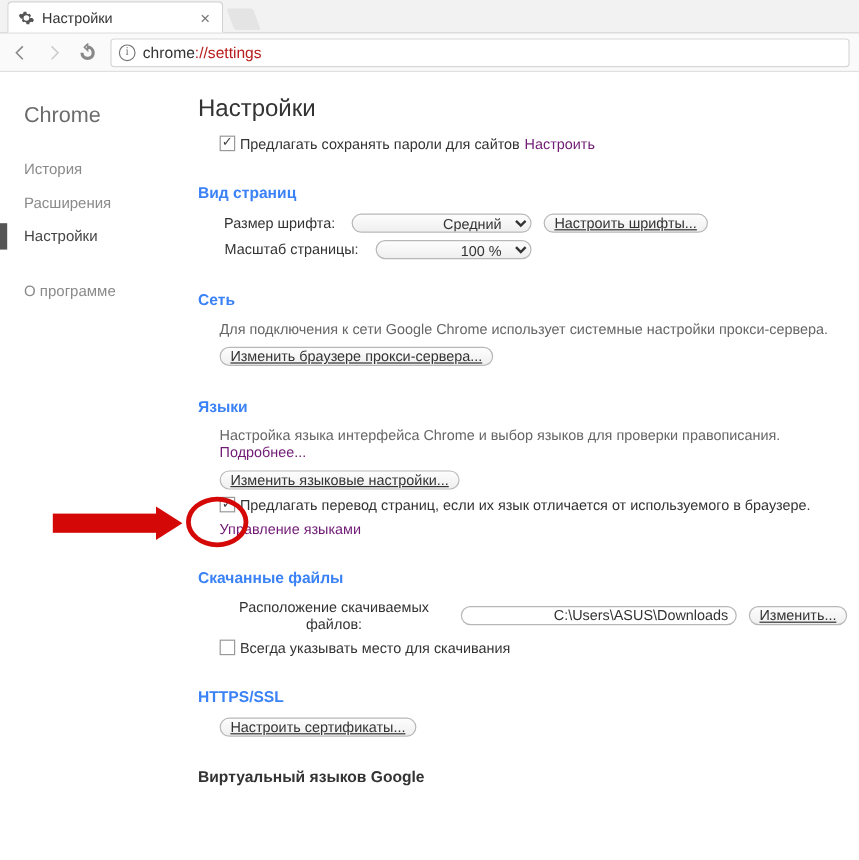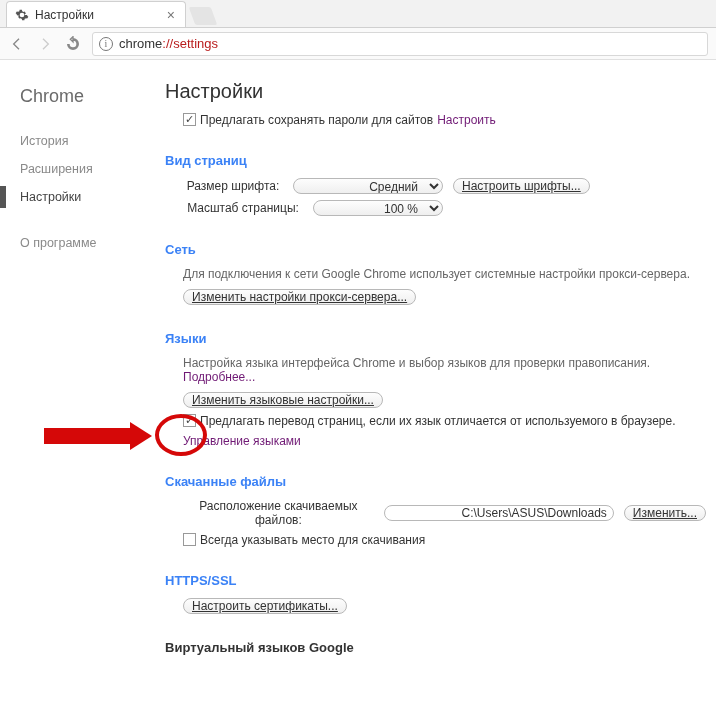--- a/index.html
+++ b/index.html
@@ -295,21 +295,21 @@
     <div class="form-row">
       <span class="form-lbl" style="min-width:120px">Масштаб страницы:</span>
       <select class="sel small">
         <option>100 %</option>
       </select>
     </div>
 
     <h3 class="section">Сеть</h3>
     <div class="desc">Для подключения к сети Google Chrome использует системные настройки прокси-сервера.</div>
     <div class="form-row">
-      <button class="btn">Изменить настройки прокси-сервера...</button>
+      <button class="btn">Изменить браузере прокси-сервера...</button>
     </div>
 
     <h3 class="section">Языки</h3>
     <div class="desc">
       <span>Настройка языка интерфейса Chrome и выбор языков для проверки правописания.</span>
       <span class="link">Подробнее...</span>
     </div>
     <div class="form-row">
       <button class="btn">Изменить языковые настройки...</button>
     </div>

